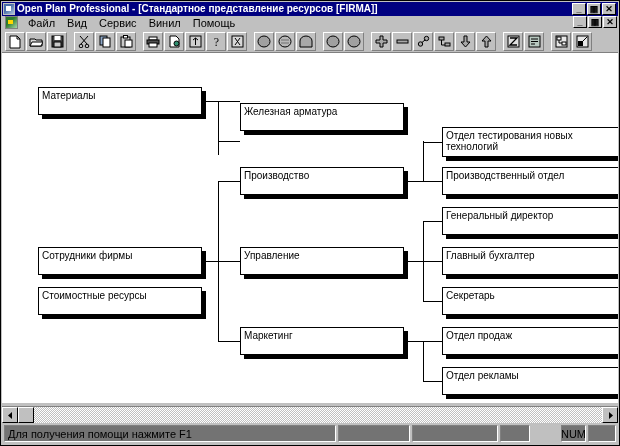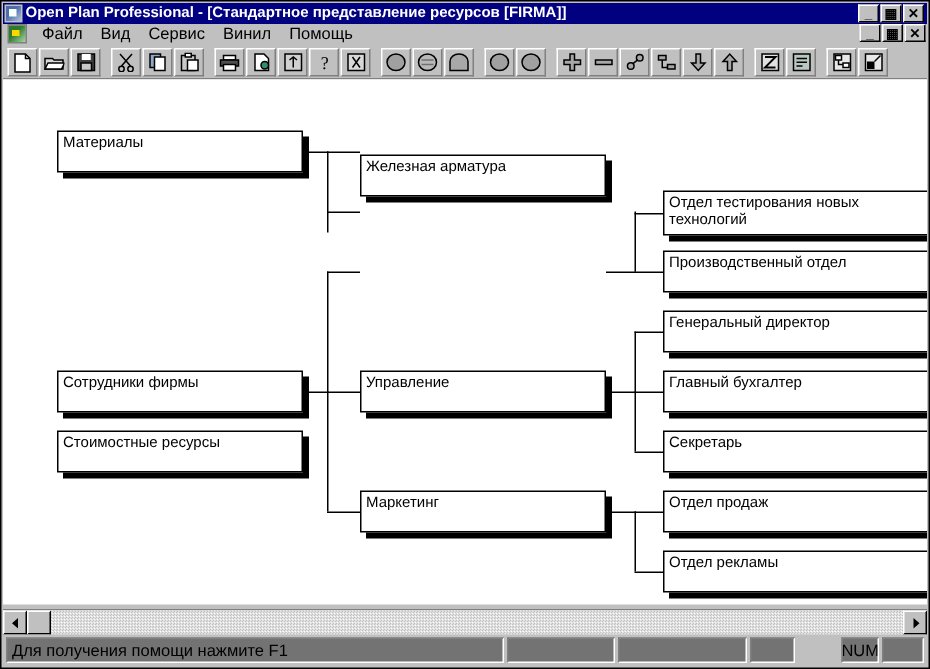--- a/index.html
+++ b/index.html
@@ -424,20 +424,21 @@
       <div class="link h" style="left:421px; top:247px; width:19px;"></div>
 
       <div class="link v" style="left:421px; top:287px; height:40px;"></div>
       <div class="link h" style="left:402px; top:287px; width:20px;"></div>
       <div class="link h" style="left:421px; top:287px; width:19px;"></div>
       <div class="link h" style="left:421px; top:327px; width:19px;"></div>
 
     <div class="node" style="left: 36px; top: 33px; width: 164px; height: 28px;">Материалы</div>
         <div class="node" style="left: 238px; top: 49px; width: 164px; height: 28px;">Железная арматура</div>
         <div class="node" style="left: 440px; top: 73px; width: 180px; height: 30px;">Отдел тестирования новых технологий</div>
+        <div class="node" style="left: 238px; top: 113px; width: 164px; height: 28px;">Производство</div>
         <div class="node" style="left: 440px; top: 113px; width: 180px; height: 28px;">Производственный отдел</div>
         <div class="node" style="left: 440px; top: 153px; width: 180px; height: 28px;">Генеральный директор</div>
         <div class="node" style="left: 36px; top: 193px; width: 164px; height: 28px;">Сотрудники фирмы</div>
         <div class="node" style="left: 238px; top: 193px; width: 164px; height: 28px;">Управление</div>
         <div class="node" style="left: 440px; top: 193px; width: 180px; height: 28px;">Главный бухгалтер</div>
         <div class="node" style="left: 36px; top: 233px; width: 164px; height: 28px;">Стоимостные ресурсы</div>
         <div class="node" style="left: 440px; top: 233px; width: 180px; height: 28px;">Секретарь</div>
         <div class="node" style="left: 238px; top: 273px; width: 164px; height: 28px;">Маркетинг</div>
         <div class="node" style="left: 440px; top: 273px; width: 180px; height: 28px;">Отдел продаж</div>
         <div class="node" style="left: 440px; top: 313px; width: 180px; height: 28px;">Отдел рекламы</div>

